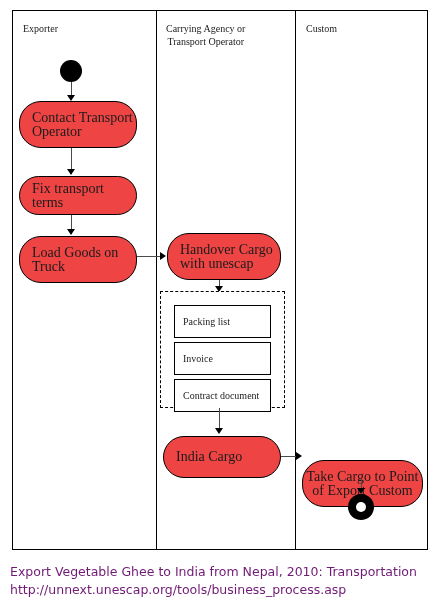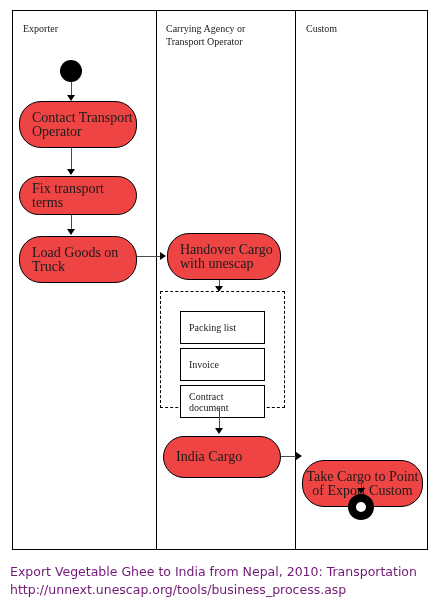--- a/index.html
+++ b/index.html
@@ -35,20 +35,21 @@
   }
   #lane-divider-1 { left: 143px; }
   #lane-divider-2 { left: 282px; }
 
   .lane-title {
     position: absolute;
     font-size: 10px;
     line-height: 12.5px;
     color: #1b1b1b;
     white-space: pre-line;
+    text-align: center;
   }
   #lane-title-exporter { left: 10px; top: 12px; }
   #lane-title-carrier  { left: 153px; top: 12px; }
   #lane-title-custom   { left: 293px; top: 12px; }
 
   
   .activity {
     position: absolute;
     box-sizing: border-box;
     border: 1px solid #000000;
@@ -74,21 +75,21 @@
   
   #document-group {
     position: absolute;
     left: 160px;
     top: 291px;
     width: 125px;
     height: 117px;
     box-sizing: border-box;
     border: 1px dashed #000000;
     background: #ffffff;
-    padding: 19px;
+    padding: 13px;
   }
   .document-box {
     box-sizing: border-box;
     border: 1px solid #000000;
     background: #ffffff;
     height: 33px;
     margin-bottom: 4px;
     display: flex;
     align-items: center;
     padding-left: 8px;

